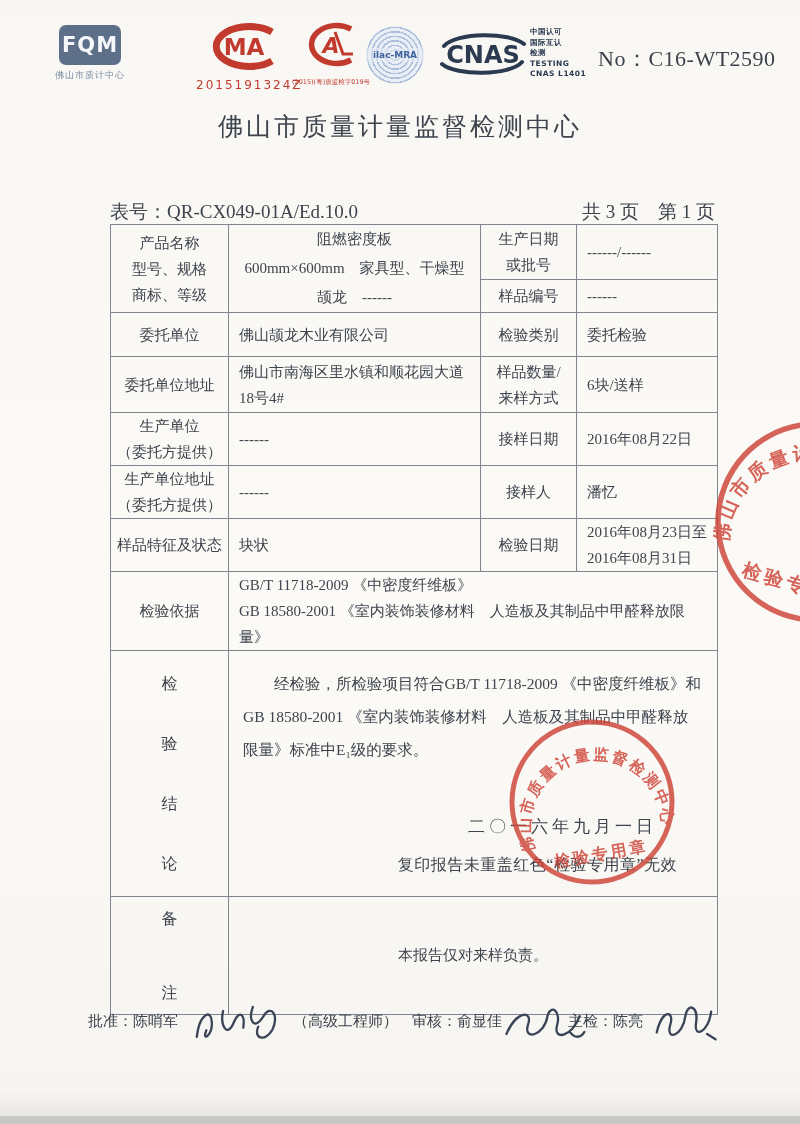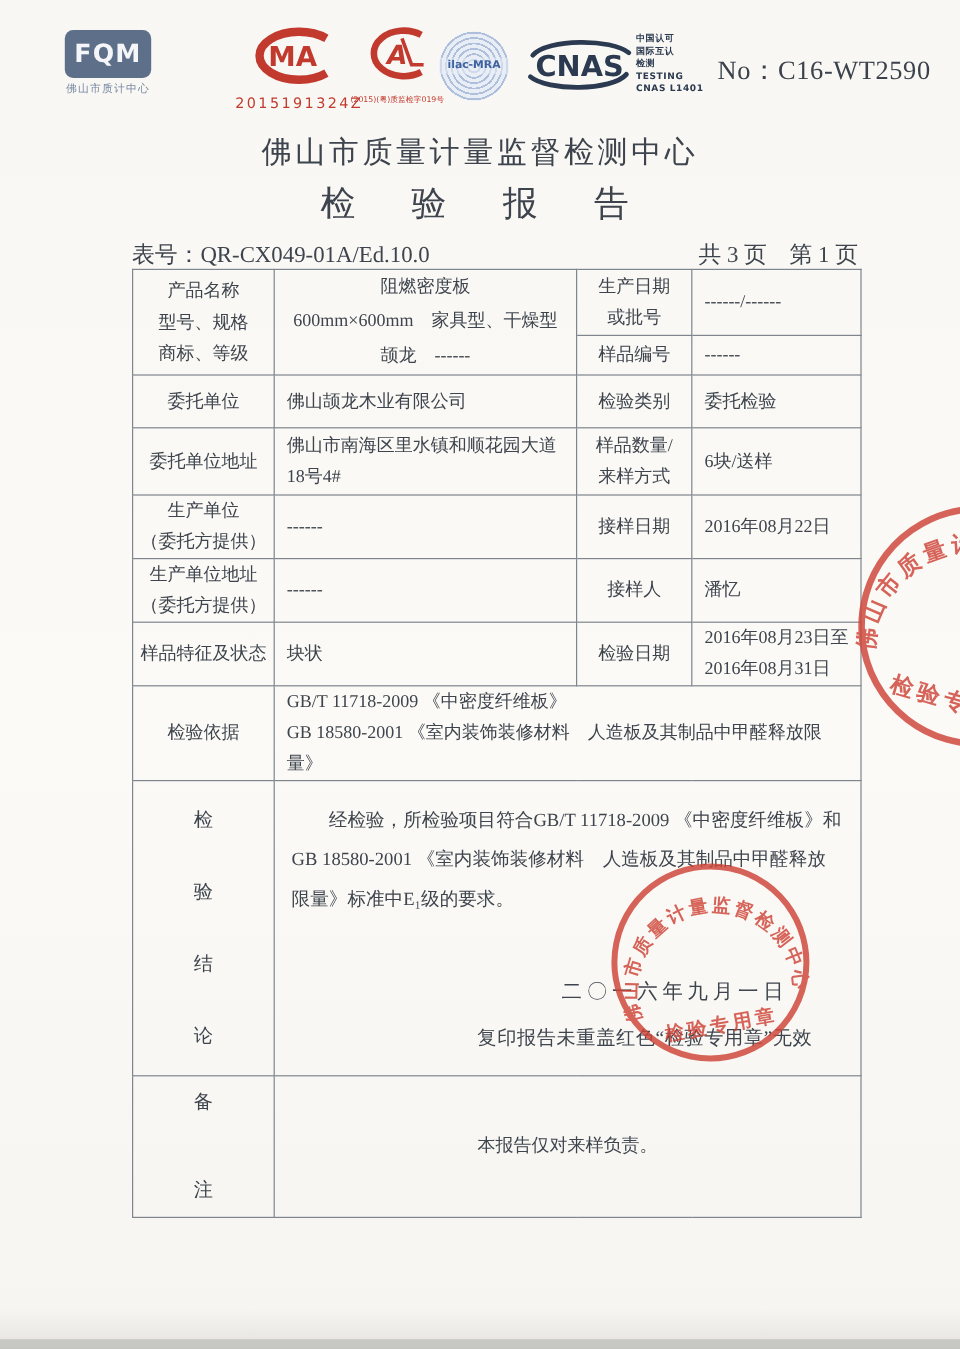--- a/index.html
+++ b/index.html
@@ -7,21 +7,21 @@
   .page {
     position:relative; width:800px; height:1124px; margin:0 auto;
     background:linear-gradient(180deg,#f8f7f3 0%, #fbfaf6 55%, #f6f5f1 97%, #e4e3df 100%);
     overflow:hidden; color:#40464e;
   }
   .scan-bottom { position:absolute; left:0; bottom:0; width:100%; height:8px; background:#c7c7c3; }
 
   
   .hdr { position:absolute; top:0; left:0; width:100%; height:110px; }
   .fqm { position:absolute; left:46px; top:25px; width:88px; text-align:center; }
-  .fqm-box { display:inline-block; width:72px; height:40px; background:#5e7089; border-radius:7px;
+  .fqm-box { display:inline-block; width:62px; height:40px; background:#5e7089; border-radius:7px;
     color:#f4f6f9; font:bold 21px/40px "DejaVu Sans",sans-serif; letter-spacing:1px; }
   .fqm-cap { margin-top:4px; font:9px/12px "DejaVu Sans",sans-serif; color:#7889a2; letter-spacing:1px; }
 
   .cma { position:absolute; left:196px; top:20px; width:92px; text-align:center; }
   .cma-num { font:12px/14px "DejaVu Sans",sans-serif; color:#c23a2e; letter-spacing:2px; margin-top:2px; }
   .cal { position:absolute; left:292px; top:20px; width:78px; text-align:center; }
   .cal-cap { font:6.5px/9px "DejaVu Sans",sans-serif; color:#c23a2e; margin-top:4px; white-space:nowrap; }
 
   .ilac { position:absolute; left:366px; top:26px; width:58px; height:58px; border-radius:50%;
     background:repeating-radial-gradient(circle at 50% 50%, #aebfdc 0 1.5px, #e9eef6 1.5px 4.5px); }
@@ -110,21 +110,20 @@
       <div>国际互认</div>
       <div>检测</div>
       <div>TESTING</div>
       <div>CNAS L1401</div>
     </div>
 
     <div class="report-no"><span>No：</span><span>C16-WT2590</span></div>
   </div>
 
   <div class="org-title">佛山市质量计量监督检测中心</div>
-  <div class="doc-title">检　验　报　告</div>
 
   <div class="meta-row">
     <span>表号：</span><span>QR-CX049-01A/Ed.10.0</span>
     <span class="pg">共 3 页　第 1 页</span>
   </div>
 
   <table class="rpt">
     <colgroup>
         <col style="width:118px">
         <col style="width:252px">
@@ -199,20 +198,35 @@
     </tr>
     <tr style="height:118px">
       <td class="vert v2">备
 
 注</td>
       <td class="valc" colspan="3">本报告仅对来样负责。</td>
     </tr>
   </tbody>
     </table>
 
+  <div class="sig-row">
+    <span class="t" style="left:88px"><span>批准：</span><span>陈哨军</span></span>
+    <svg class="sig-svg" style="left:188px; top:-8px; transform:rotate(-4deg)" width="100" height="52" viewBox="0 0 100 52">
+      <path d="M8,36 C12,14 24,8 24,22 C24,36 12,42 18,30 M36,12 C32,26 38,40 46,24 C52,12 58,16 55,30 M66,10 C60,24 66,34 76,20 C84,8 92,20 84,34 C76,46 64,42 70,30" fill="none" stroke="#3b4457" stroke-width="2.3" stroke-linecap="round"></path>
+    </svg>
+    <span class="t" style="left:293px">（高级工程师）</span>
+    <span class="t" style="left:412px"><span>审核：</span><span>俞显佳</span></span>
+    <svg class="sig-svg" style="left:500px; top:-6px; transform:rotate(-3deg)" width="88" height="50" viewBox="0 0 88 50">
+      <path d="M6,32 C18,8 34,10 28,24 C22,40 44,36 48,16 C52,4 62,12 57,26 C52,42 72,38 80,18 M70,34 C74,40 80,40 84,34" fill="none" stroke="#3b4457" stroke-width="2.3" stroke-linecap="round"></path>
+    </svg>
+    <span class="t" style="left:568px"><span>主检：</span><span>陈亮</span></span>
+    <svg class="sig-svg" style="left:648px; top:-10px; transform:rotate(-5deg)" width="72" height="54" viewBox="0 0 72 54">
+      <path d="M8,34 C16,10 28,14 22,28 C16,44 34,40 38,20 C42,6 52,12 48,28 C44,44 60,38 64,18 M58,40 L66,46" fill="none" stroke="#3b4457" stroke-width="2.3" stroke-linecap="round"></path>
+    </svg>
+  </div>
 
   <svg class="stamp stamp-main" width="188" height="188" viewBox="0 0 188 188">
     <defs>
         <path id="arcMain" d="M 30,134 A 66,66 0 1 1 158,134"></path>
       </defs>
     <circle cx="94" cy="94" r="80" fill="none" stroke="#cf4337" stroke-width="5"></circle>
     <text font-family="DejaVu Sans,sans-serif" font-size="15.5" letter-spacing="2.5" fill="#cf4337" font-weight="bold">
       <textPath href="#arcMain" startOffset="2">佛山市质量计量监督检测中心</textPath>
     </text>
     <text x="94" y="152" text-anchor="middle" font-family="DejaVu Sans,sans-serif" font-size="16" letter-spacing="3" font-weight="bold" fill="#cf4337">检验专用章</text>

